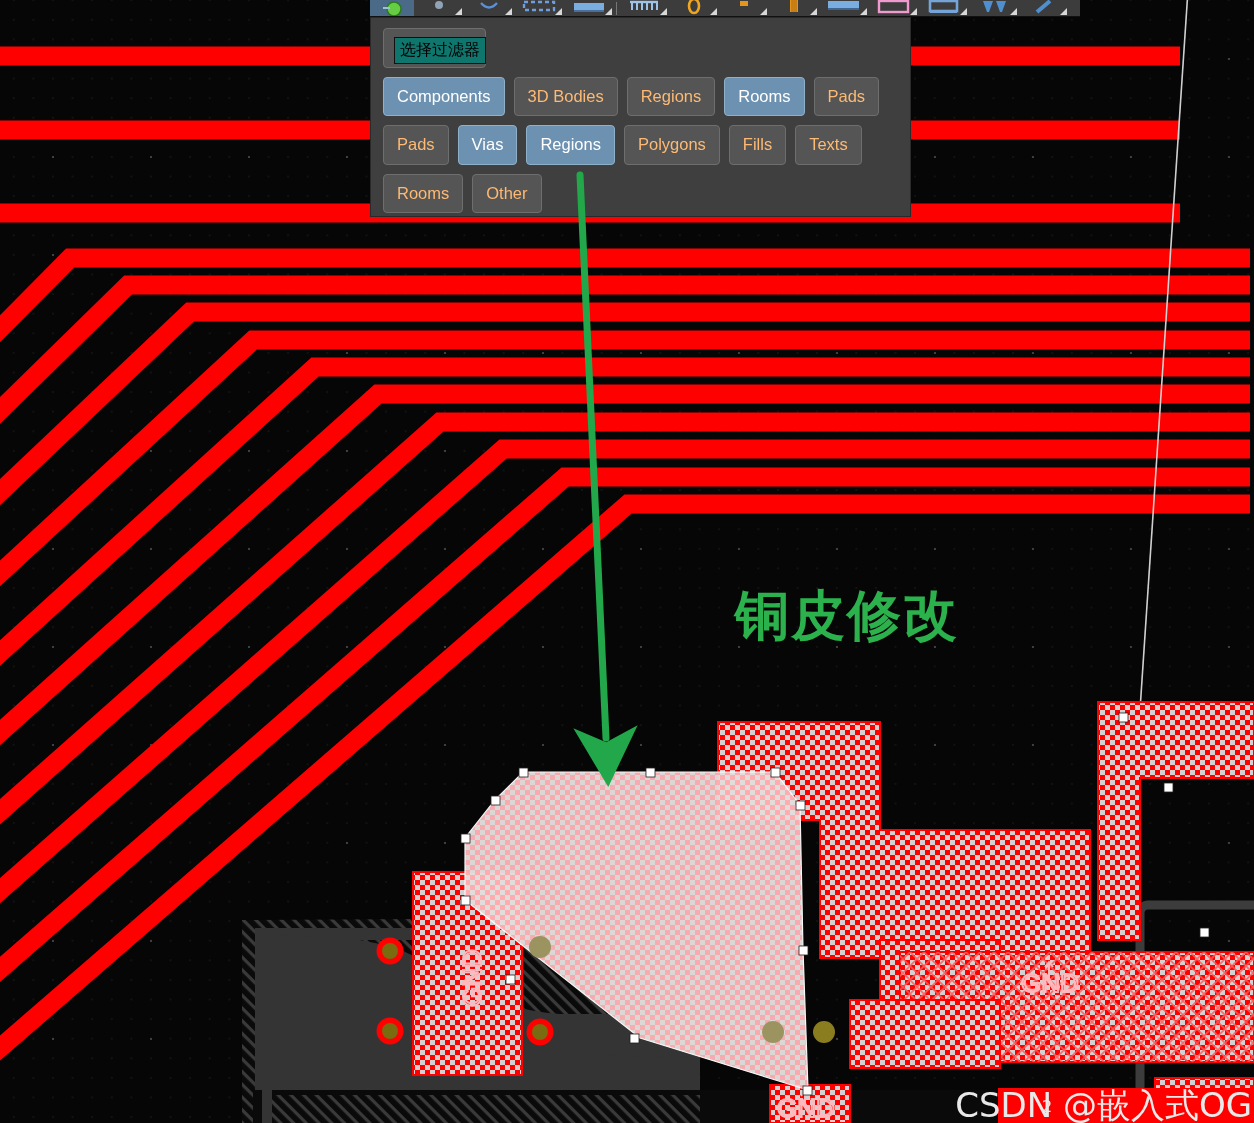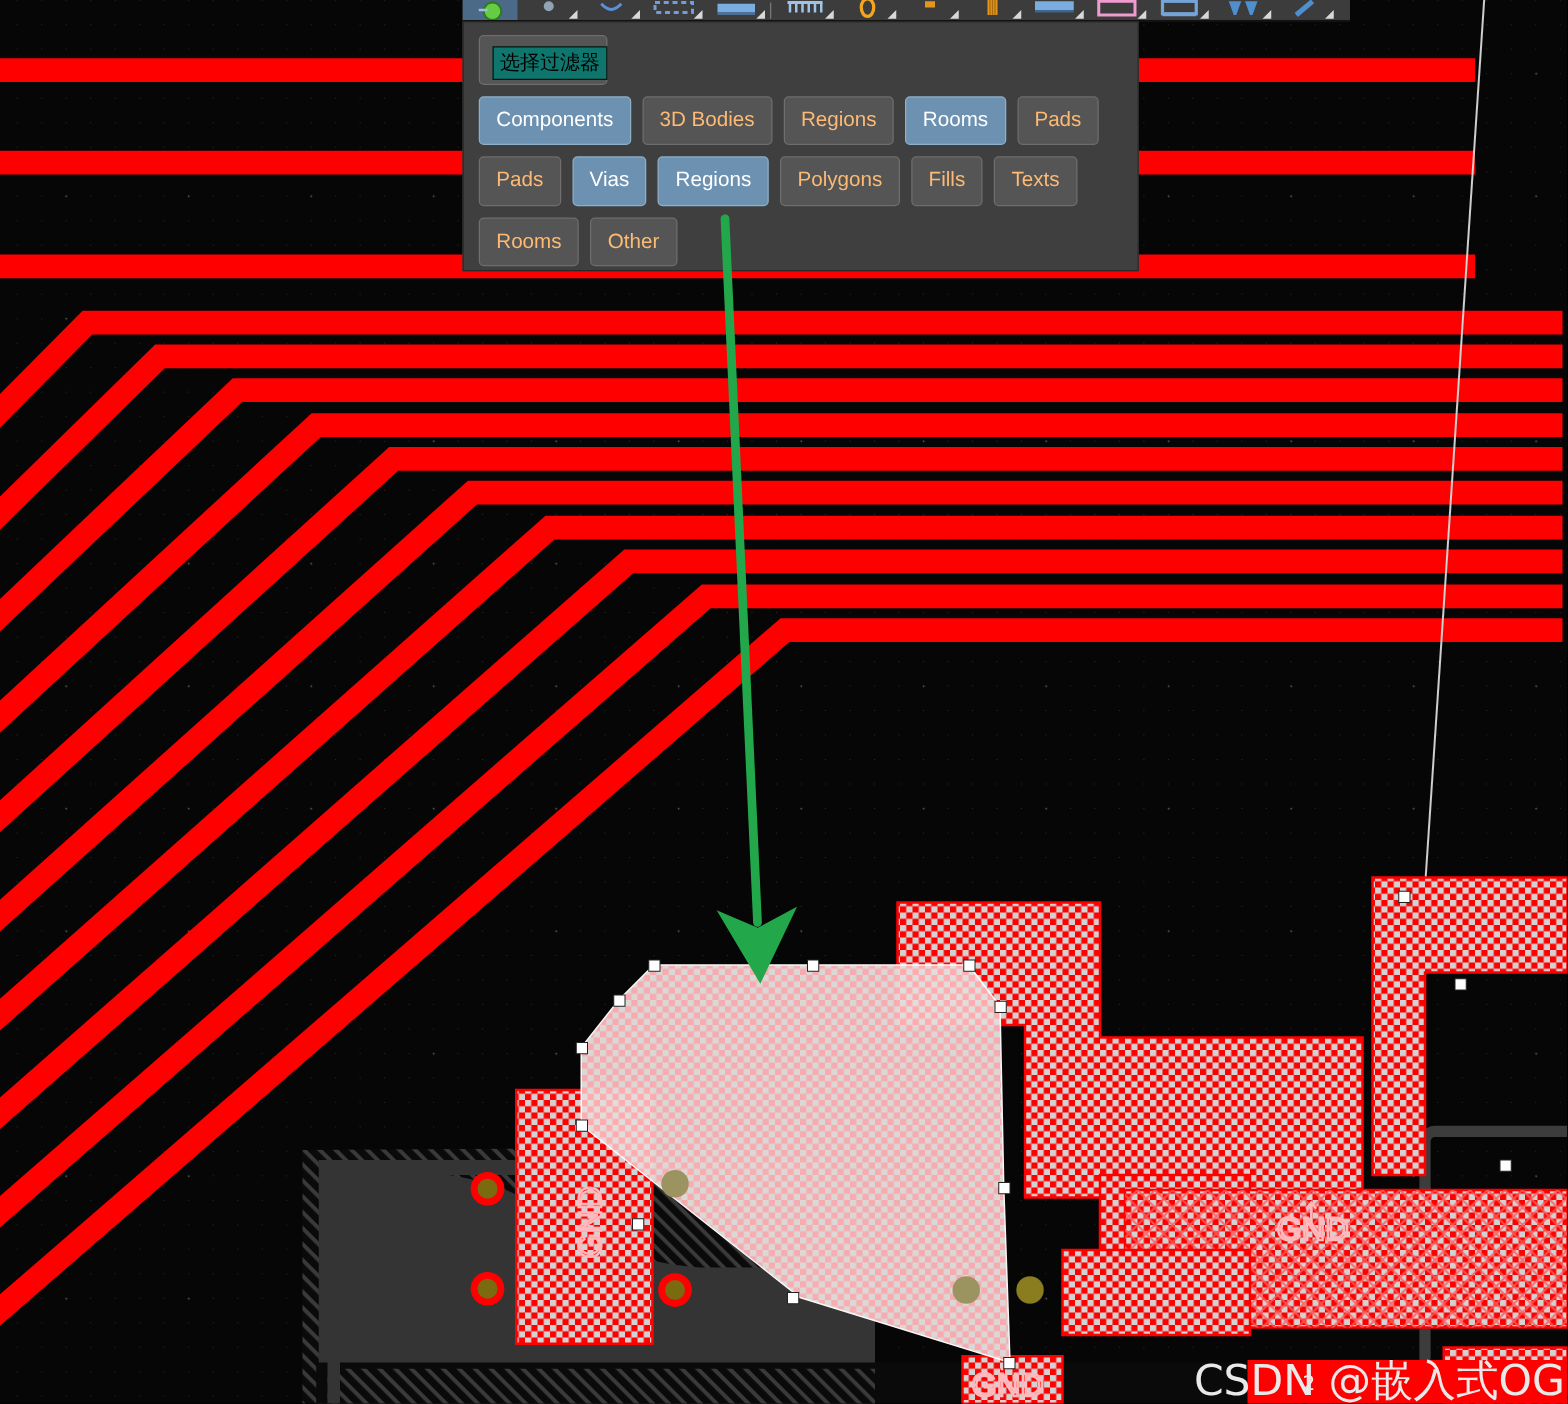--- a/index.html
+++ b/index.html
@@ -417,20 +417,21 @@
 
   <div id="annot">
     <svg width="1254" height="1123" viewBox="0 0 1254 1123" xmlns="http://www.w3.org/2000/svg">
       <defs>
         <marker id="greenArrow" markerWidth="10" markerHeight="10" refX="1.6" refY="4.6" orient="auto" markerUnits="strokeWidth">
           <path d="M0,0 L8.6,4.6 L0,9.2 L2.2,4.6 Z" fill="#22a84b"></path>
         </marker>
       </defs>
       <line x1="580" y1="175" x2="606" y2="738" stroke="#22a84b" stroke-width="7" stroke-linecap="round" marker-end="url(#greenArrow)"></line>
     </svg>
+    <div id="cn-note">铜皮修改</div>
   </div>
 
   <div id="watermark">
     <span class="wm-num">2</span>
     <span class="wm-text">CSDN @嵌入式OG</span>
   </div>
 
 </div>
 
 </body></html>

